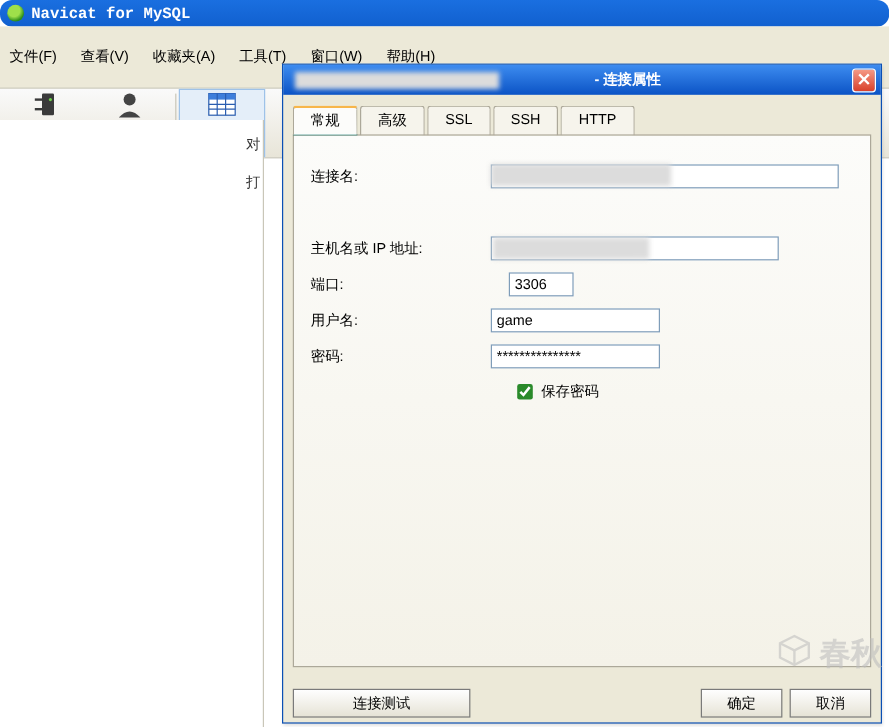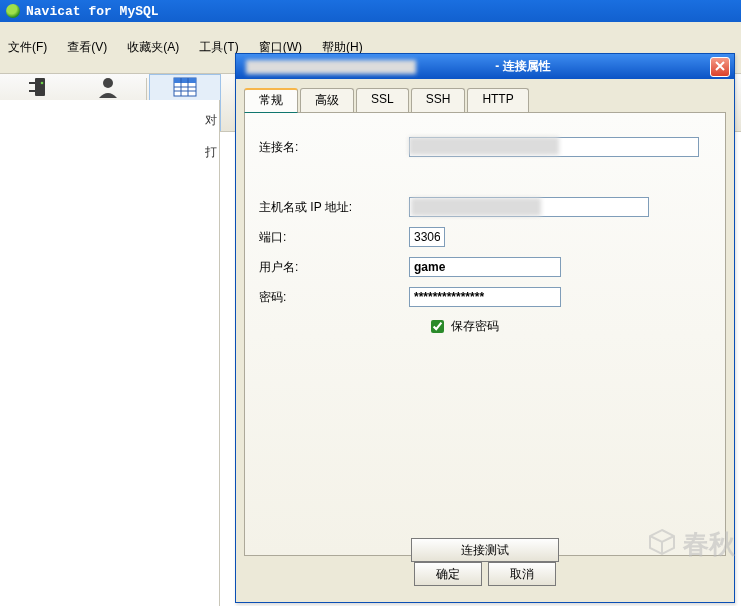--- a/index.html
+++ b/index.html
@@ -14,21 +14,21 @@
   }
 
   
   .titlebar {
     height: 22px;
     background: linear-gradient(#1a6fe0, #1160cf);
     color: #fff;
     display: flex; align-items: center;
     padding: 0 6px;
     font-family: "Courier New", monospace;
-    font-size: 13px; font-weight: bold;
+    font-size: 13px; font-weight: bold; border-radius: 10px;
   }
   .titlebar .app-icon {
     width: 14px; height: 14px;
     border-radius: 50%;
     background: radial-gradient(circle at 40% 35%, #9fe04a 0 40%, #2d8f1b 70%);
     margin-right: 6px;
   }
 
   .menubar {
     background: #ece9d8;
@@ -132,37 +132,37 @@
   .frow .flabel { width: 150px; }
   .finput {
     border:1px solid #7f9db9;
     background:#fff;
     height: 20px;
     padding: 1px 4px;
     font-size:12px;
     font-family: inherit;
   }
   .finput.long { width: 240px; }
-  .finput.med  { width: 152px; font-weight: bold; }
-  .finput.small{ width: 36px; }
+  .finput.med  { width: 141px; }
+  .finput.small{ width: 54px; margin-left: 15px; }
 
   .blur {
     display:inline-block;
     background: #dcdcdc;
     box-shadow: 0 0 6px 6px #dcdcdc inset;
     filter: blur(2px);
   }
 
   .chkrow { margin-left: 168px; margin-top:4px; display:flex; align-items:center; gap:4px; }
   .chkrow input { accent-color: #2a8a2a; }
 
   .dlgfooter {
     position:absolute;
-    left:8px; right:8px; bottom:16px;
-    display:flex; justify-content:space-between; align-items:center;flex-direction:column;
+    left:8px; right:8px; bottom:4px;
+    display:flex; justify-content:space-between; align-items:center;
   }
   .btn {
     border:1px solid #7a7a7a;
     background: linear-gradient(#fefefe,#e6e3d6);
     padding: 3px 0;
     font-size:12px;
     text-align:center;
     cursor:pointer;
     font-family:inherit;
   }

